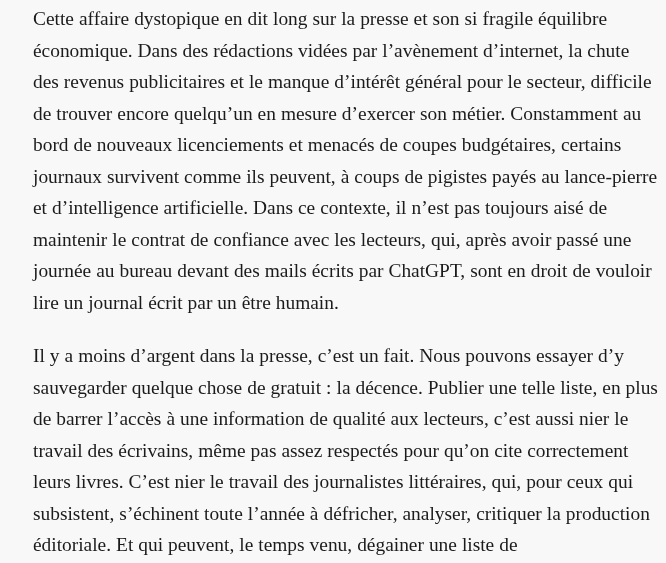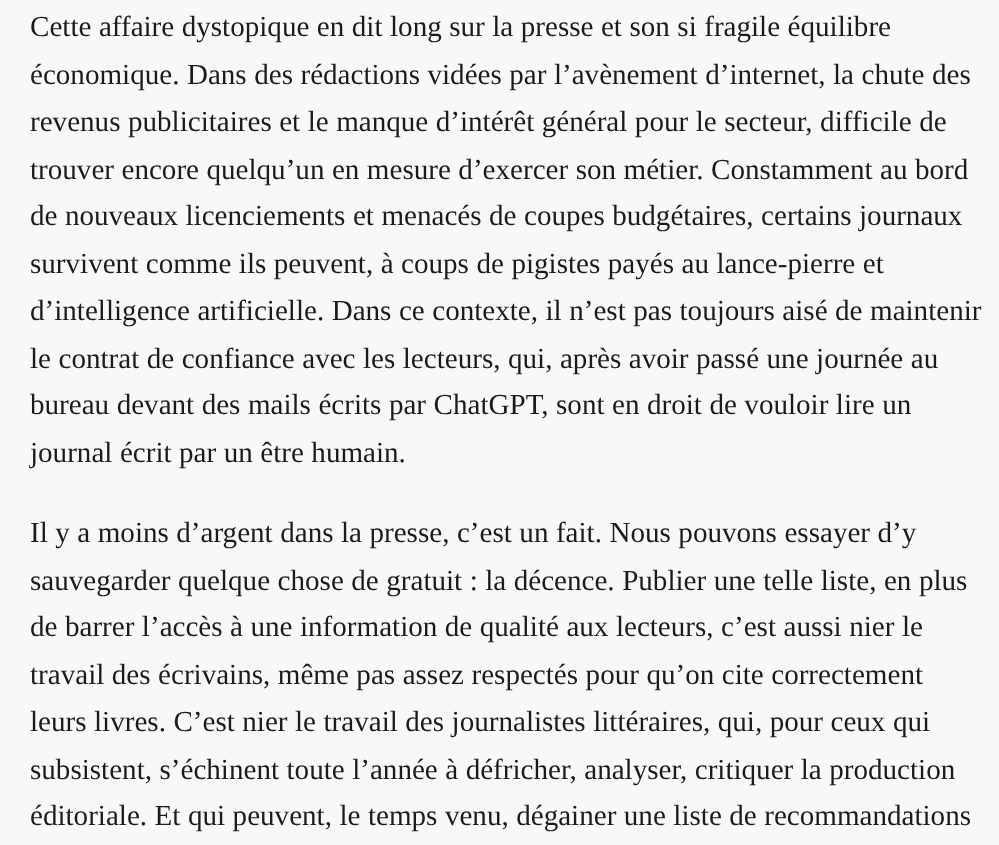--- a/index.html
+++ b/index.html
@@ -12,21 +12,21 @@
     height: 563px;
     background: #f8f8f8;
     font-family: "Liberation Serif", "DejaVu Serif", serif;
     overflow: hidden;
   }
   .article-body {
     box-sizing: border-box;
     width: 666px;
     height: 535px;
     background: #f8f8f8;
-    padding: 0px 8px 0px 20px;
+    padding: 0px 8px 0px 33px;
   }
   .para {
     margin: 0;
     color: #1b1b1b;
     font-size: 19.4px;
     line-height: 31.5px;
     text-align: left;
     letter-spacing: 0.0px;
     word-spacing: 0.15px;
     -webkit-font-smoothing: antialiased;

